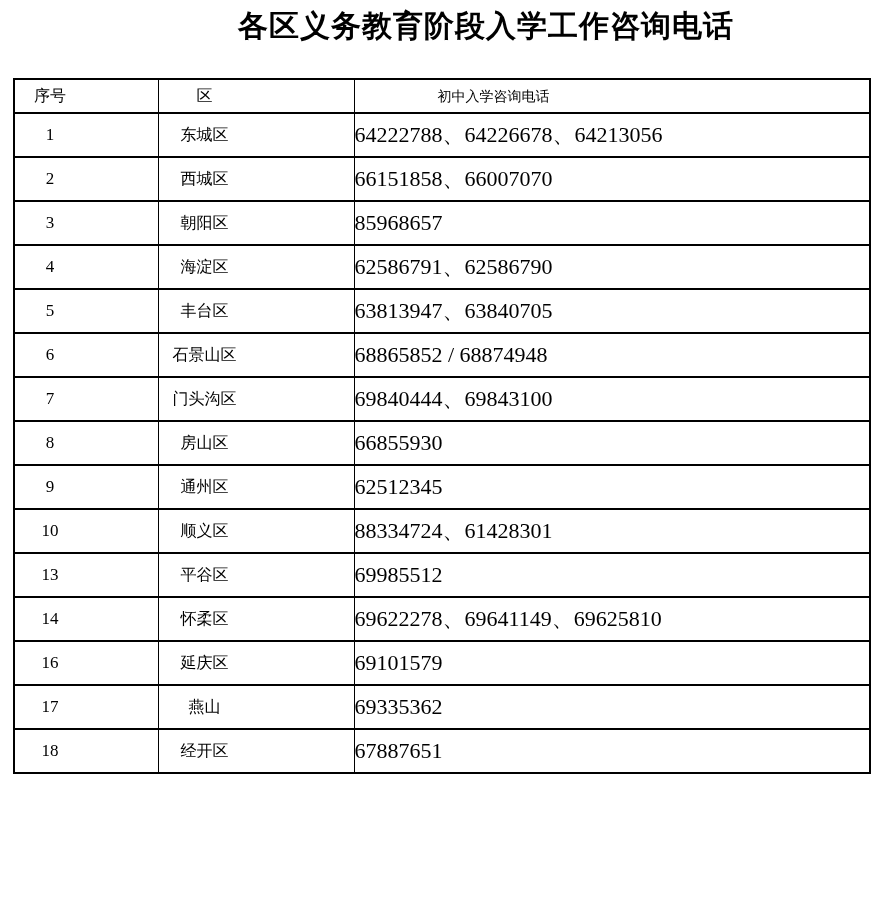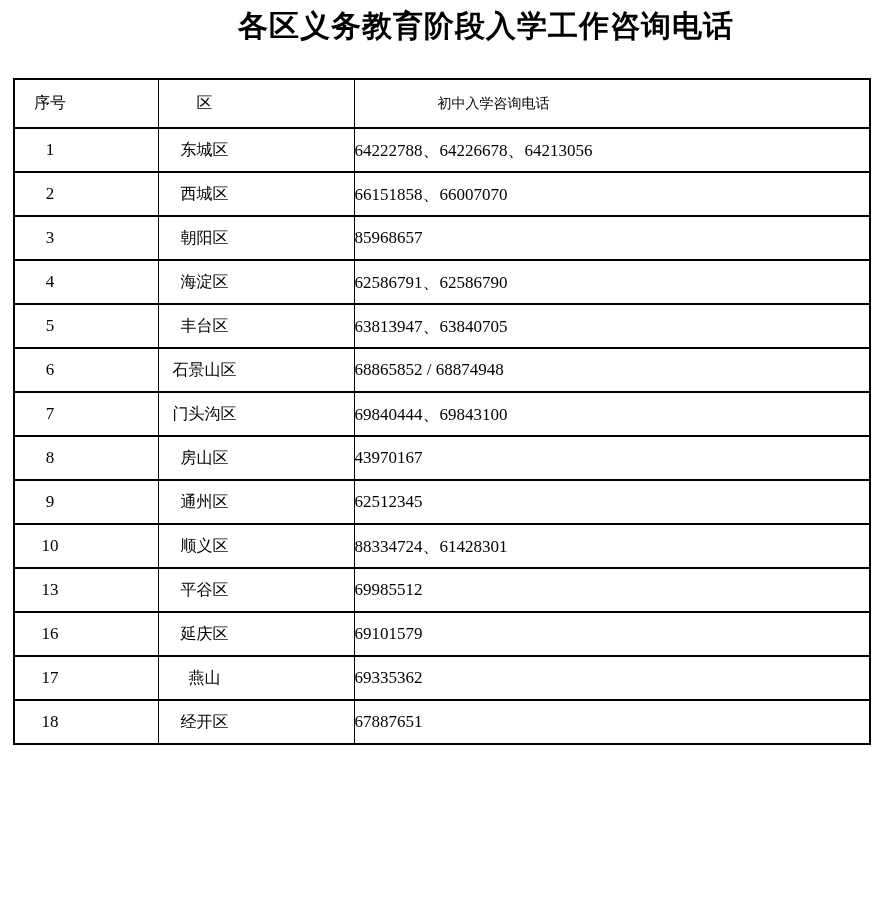--- a/index.html
+++ b/index.html
@@ -42,21 +42,21 @@
     border-left: 1px solid #000000;
     border-right: 1px solid #000000;
     border-top: 2px solid #000000;
     border-bottom: 2px solid #000000;
     padding: 0;
     vertical-align: middle;
     font-weight: normal;
     text-align: left;
     overflow: hidden;
   }
-  tr.head-row { height: 49px; }
+  tr.head-row { height: 34px; }
   tr.body-row { height: 44px; }
   .cell-center-box {
     display: inline-block;
     width: 70px;
     text-align: center;
     font-size: 16px;
   }
   .cell-num-box {
     display: inline-block;
     width: 70px;
@@ -70,21 +70,21 @@
     font-size: 16px;
   }
   .cell-phone-head-box {
     display: inline-block;
     width: 278px;
     text-align: center;
     font-size: 14px;
   }
   td.phone-cell {
     padding-left: 9px;
-    font-size: 17px;
+    font-size: 22px;
   }
 </style>
 </head>
 <body>
 
 <div class="page">
 
   <div class="doc-title">各区义务教育阶段入学工作咨询电话</div>
 
   <table class="phone-table">
@@ -170,21 +170,21 @@
       </td>
       <td class="phone-cell">69840444、69843100</td>
     </tr>
         <tr class="body-row">
       <td>
         <span class="cell-num-box">8</span>
       </td>
       <td>
         <span class="cell-district-box">房山区</span>
       </td>
-      <td class="phone-cell">43970167</td>
+      <td class="phone-cell">66855930</td>
     </tr>
         <tr class="body-row">
       <td>
         <span class="cell-num-box">9</span>
       </td>
       <td>
         <span class="cell-district-box">通州区</span>
       </td>
       <td class="phone-cell">62512345</td>
     </tr>
@@ -198,20 +198,29 @@
       <td class="phone-cell">88334724、61428301</td>
     </tr>
         <tr class="body-row">
       <td>
         <span class="cell-num-box">13</span>
       </td>
       <td>
         <span class="cell-district-box">平谷区</span>
       </td>
       <td class="phone-cell">69985512</td>
+    </tr>
+        <tr class="body-row">
+      <td>
+        <span class="cell-num-box">14</span>
+      </td>
+      <td>
+        <span class="cell-district-box">怀柔区</span>
+      </td>
+      <td class="phone-cell">69622278、69641149、69625810</td>
     </tr>
         <tr class="body-row">
       <td>
         <span class="cell-num-box">16</span>
       </td>
       <td>
         <span class="cell-district-box">延庆区</span>
       </td>
       <td class="phone-cell">69101579</td>
     </tr>

